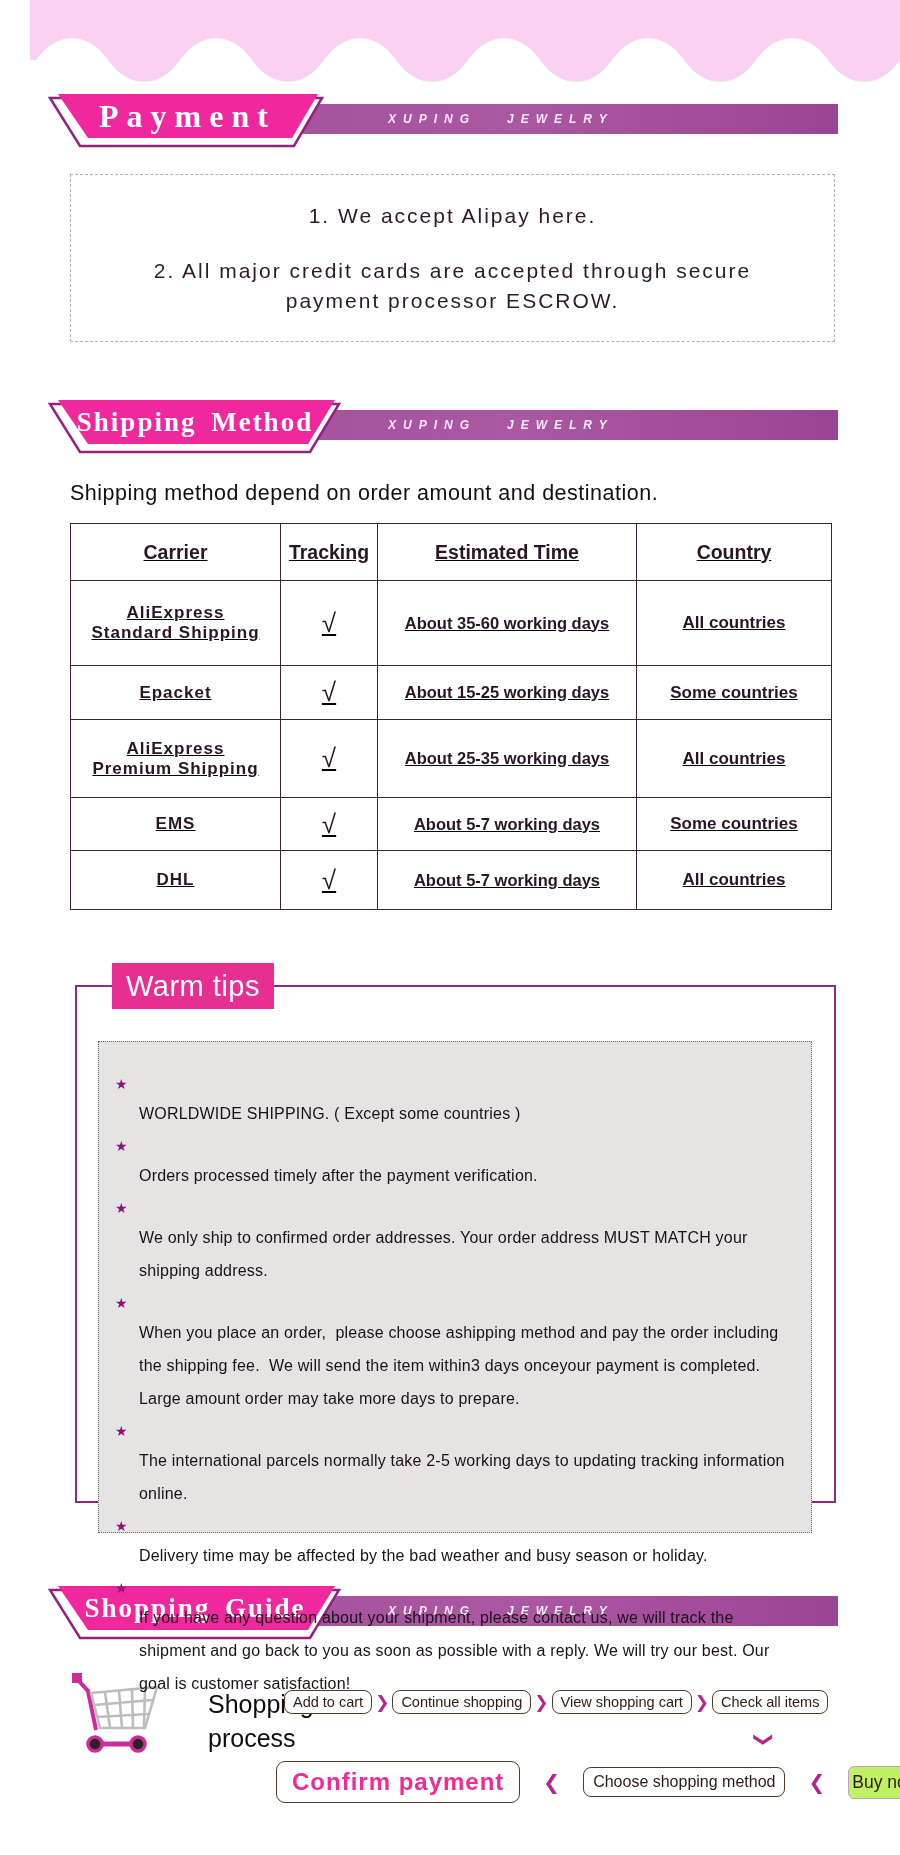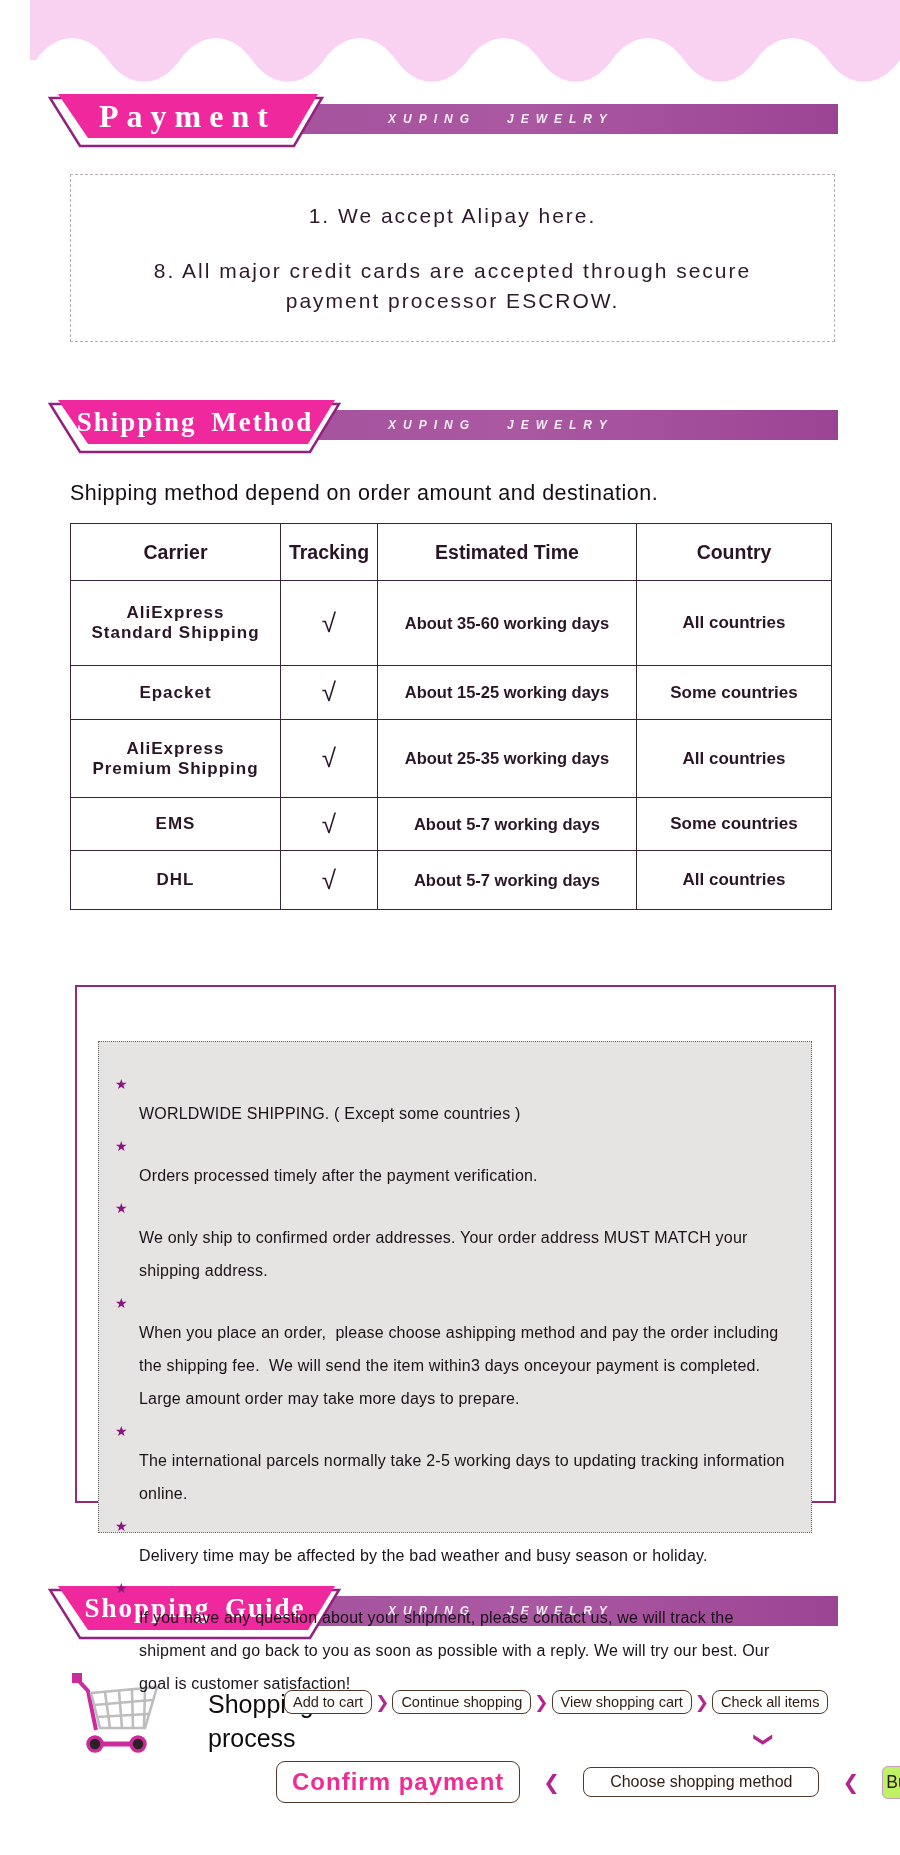--- a/index.html
+++ b/index.html
@@ -20,21 +20,21 @@
     font-style:italic;font-size:12px;letter-spacing:7px;white-space:pre;font-weight:bold;}
 
   
   .note-box{position:absolute;left:70px;top:174px;width:765px;height:168px;box-sizing:border-box;
     border:1px dashed #b9aeb6;padding:26px 34px;}
   .note-box p{margin:0;font-size:21px;letter-spacing:2px;line-height:1.4;color:#2e1a2b;white-space:pre-wrap;text-align:center;}
   .note-box p + p{margin-top:26px;}
 
   
   .ship-intro{position:absolute;left:70px;top:481px;font-size:21.5px;letter-spacing:.5px;color:#160d14;}
-  table.ship{position:absolute;left:70px;top:523px;border-collapse:collapse;table-layout:fixed;width:761px;}
+  table.ship{position:absolute;left:70px;top:523px;border-collapse:collapse;table-layout:fixed;width:761px;text-decoration:underline;}
   table.ship th,table.ship td{border:1px solid #3a2438;text-align:center;vertical-align:middle;
     color:#2a1526;padding:2px 4px;}
   table.ship th{font-size:19.5px;font-weight:bold;height:52px;}
   td.carrier{font-size:17px;font-weight:bold;white-space:pre-line;letter-spacing:1px;}
   td.check{font-size:26px;font-weight:400;}
   td.time{font-size:16.5px;font-weight:bold;}
   td.country{font-size:17px;font-weight:bold;margin-left:48px;}
 
   
   .wt-frame{position:absolute;left:75px;top:985px;width:761px;height:518px;border:2px solid #8e2b7e;box-sizing:border-box;}
@@ -47,21 +47,21 @@
   .tip .txt{font-size:16px;line-height:33px;letter-spacing:.2px;color:#1b1118;white-space:pre-wrap;margin-top:29px;}
 
   
   .proc-label{position:absolute;left:208px;top:1687px;width:140px;font-size:25px;line-height:34px;color:#0f0c0e;}
   .flow{position:absolute;display:flex;align-items:center;}
   .flow-top{left:284px;top:1683px;height:38px;gap:3px;}
   .flow-bottom{left:276px;top:1758px;height:48px;gap:23px;}
   .fbtn{border:1.5px solid #53392a;border-radius:8px;background:#fff;color:#2e1b10;
     font-size:14.5px;padding:3px 8px;white-space:nowrap;}
   .fbtn.confirm{font-size:24px;font-weight:bold;color:#ee2c94;letter-spacing:1px;padding:6px 15px;border-radius:9px;}
-  .fbtn.choose{font-size:16px;padding:5px 26px;}
+  .fbtn.choose{font-size:16px;padding:5px 9px;}
   .fbtn.buynow{font-size:17.5px;background:#bef264;border:1px solid #c49fc1;padding:5px 3px;border-radius:6px;}
   .chev{color:#b5258f;font-weight:bold;font-size:17px;line-height:1;}
   .chev.big{font-size:20px;}
   .chev-down{position:absolute;left:757px;top:1728px;color:#b5258f;font-weight:bold;font-size:19px;
     display:inline-block;transform:rotate(90deg);}
   .cart{position:absolute;left:64px;top:1668px;}
 </style>
 </head>
 <body>
 
@@ -93,21 +93,21 @@
       <rect x="140" y="12" width="698" height="30" fill="url(#barg)"></rect>
       <polygon points="50,6 322,6 294,54 80,54" fill="#ffffff" stroke="#93217f" stroke-width="2.5"></polygon>
       <polygon points="58,2 318,2 292,46 88,46" fill="#f0289d"></polygon>
     </svg>
     <div class="banner-title payment">Payment</div>
     <div class="banner-tag">XUPING   JEWELRY</div>
   </div>
 
   <div class="note-box">
     <p>1. We accept Alipay here.</p>
-    <p>8. All major credit cards are accepted through secure payment processor ESCROW.</p>
+    <p>2. All major credit cards are accepted through secure payment processor ESCROW.</p>
   </div>
 
   <div class="banner" style="top:398px">
     <svg width="900" height="62" viewBox="0 0 900 62">
       <rect x="140" y="12" width="698" height="30" fill="url(#barg)"></rect>
       <polygon points="50,6 339,6 310,54 80,54" fill="#ffffff" stroke="#93217f" stroke-width="2.5"></polygon>
       <polygon points="58,2 335,2 308,46 88,46" fill="#f0289d"></polygon>
     </svg>
     <div class="banner-title wide">Shipping Method</div>
     <div class="banner-tag">XUPING   JEWELRY</div>
@@ -158,20 +158,21 @@
     <tr style="height:59px">
       <td class="carrier">DHL</td>
       <td class="check">√</td>
       <td class="time">About 5-7 working days</td>
       <td class="country">All countries</td>
     </tr>
   </tbody>
     </table>
 
   <div class="wt-frame"></div>
+  <div class="wt-label">Warm tips</div>
   <div class="wt-grey">
     <div class="tip">
       <span class="star">★</span>
       <span class="txt">WORLDWIDE SHIPPING. ( Except some countries )</span>
     </div>
     <div class="tip">
       <span class="star">★</span>
       <span class="txt">Orders processed timely after the payment verification.</span>
     </div>
     <div class="tip">

